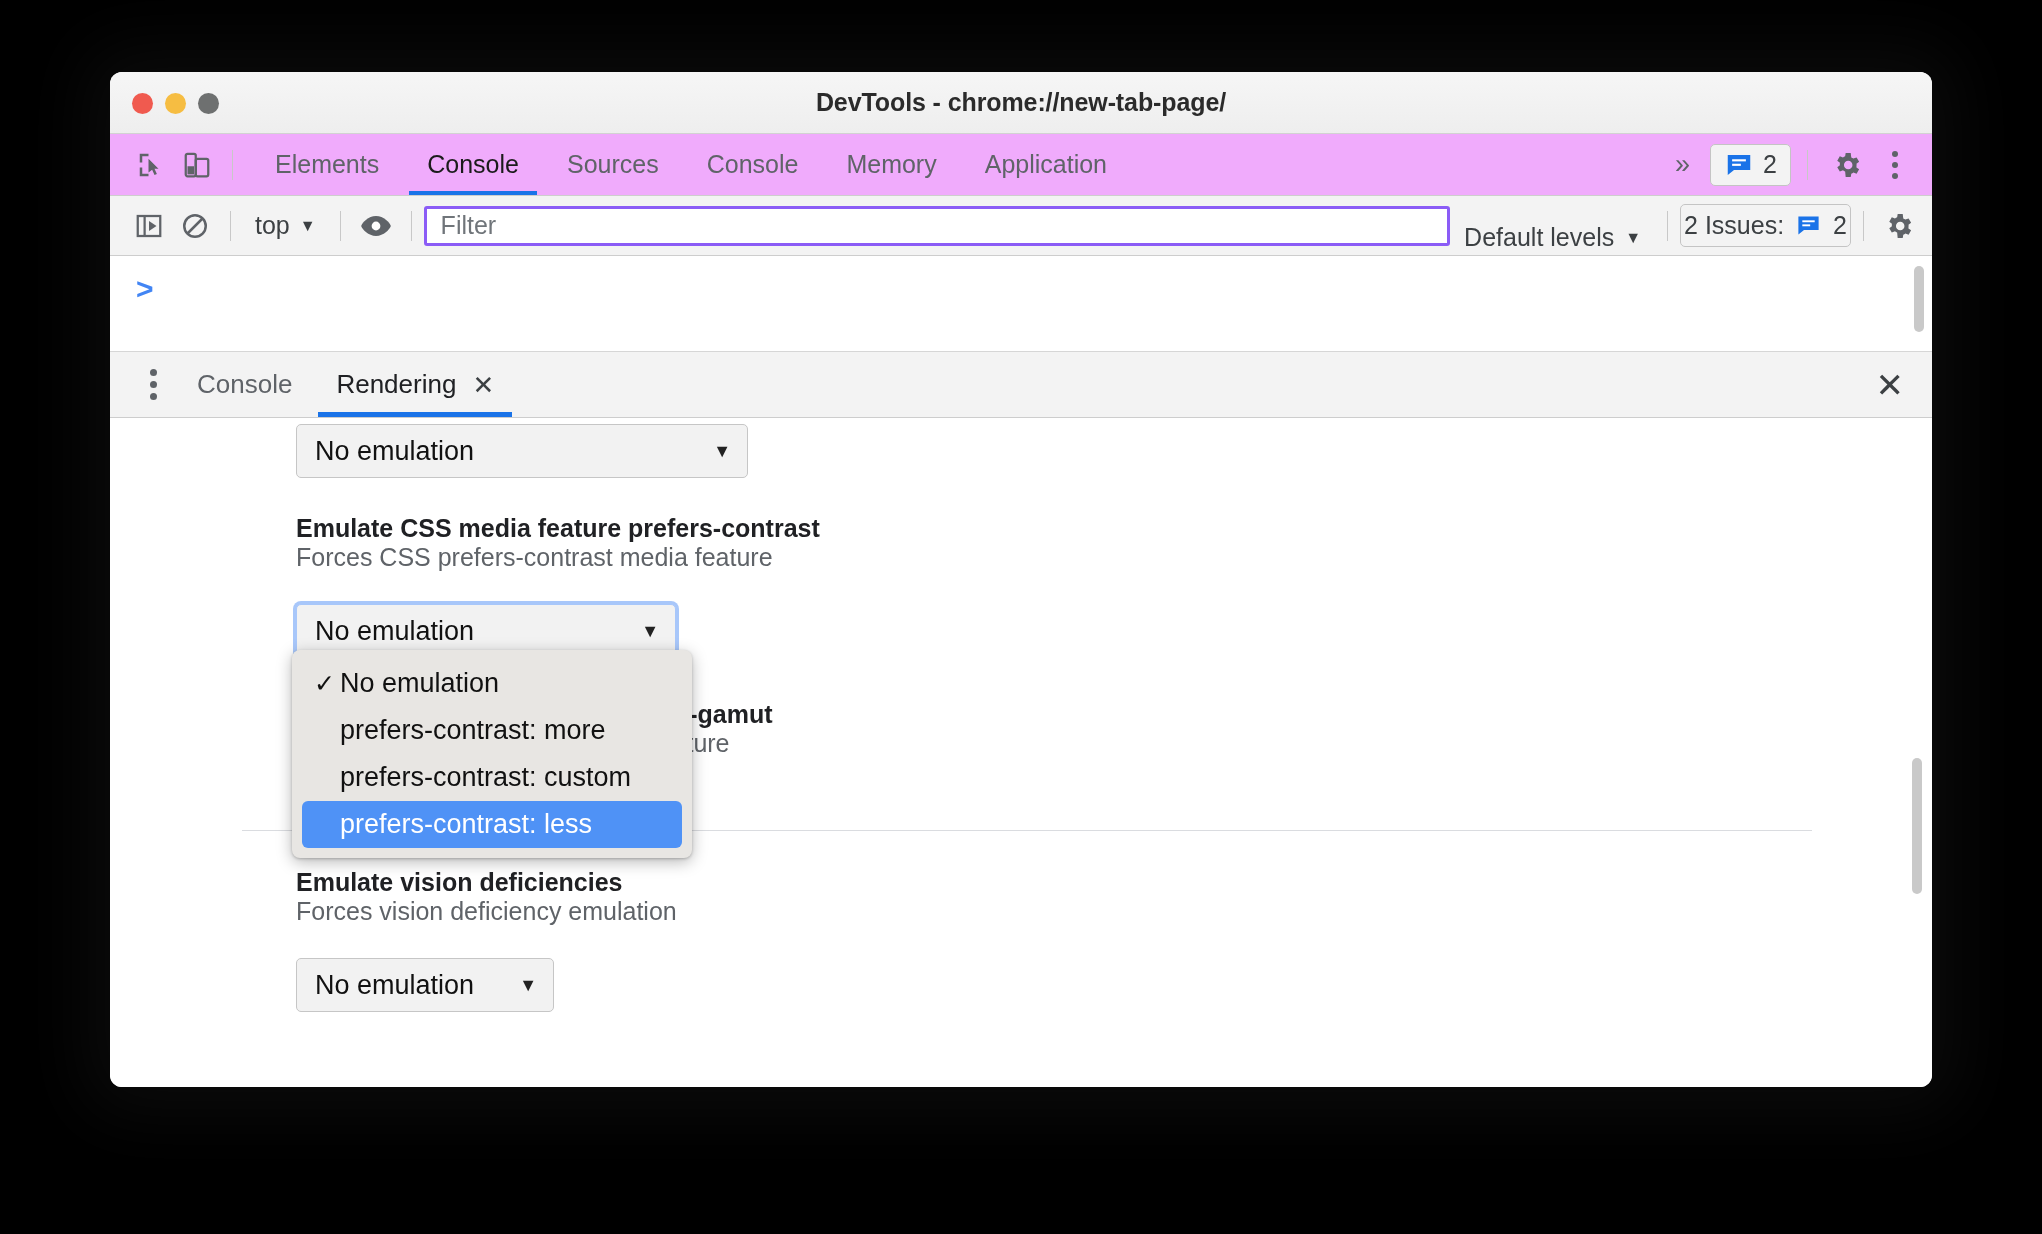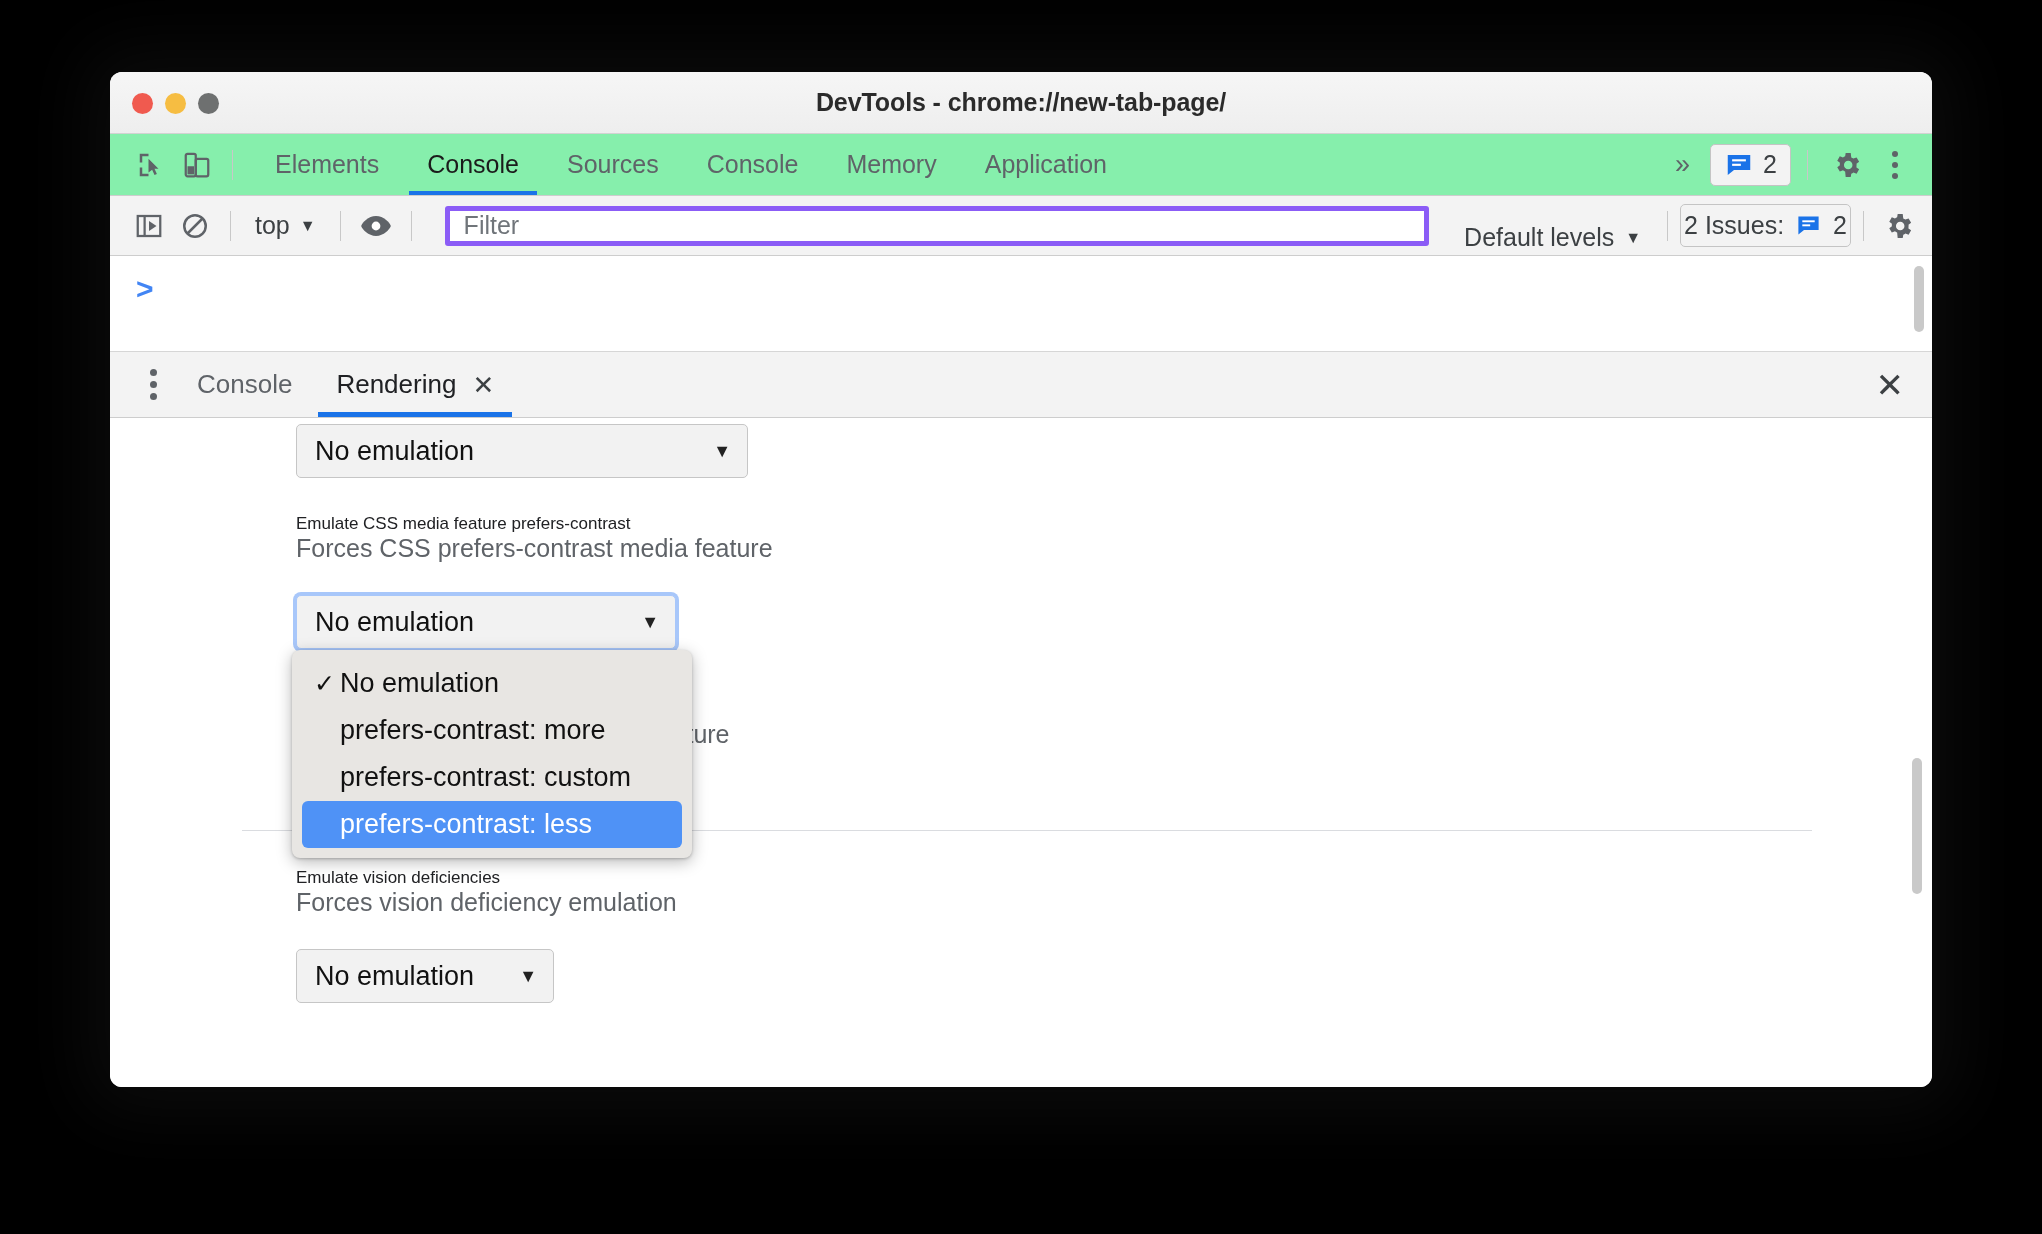--- a/index.html
+++ b/index.html
@@ -40,21 +40,21 @@
   .light.gray { background: #6e7070; }
   #window-title {
     width: 100%; text-align: center;
     font-size: 25px; font-weight: bold; color: #2b2b2b;
     letter-spacing: -0.1px;
   }
 
   
   #maintabs {
     height: 62px;
-    background: #86efac;
+    background: #f0abfc;
     border-bottom: 1px solid #cdcdcd;
     display: flex; align-items: center;
     padding: 0 10px 0 18px;
   }
   .tb-icon {
     width: 46px; height: 46px;
     display: flex; align-items: center; justify-content: center;
     flex: 0 0 auto;
   }
   .vsep { width: 1px; height: 30px; background: #c8c8c8; margin: 0 12px; flex: 0 0 auto; }
@@ -89,22 +89,22 @@
     height: 60px;
     background: #f3f3f3;
     border-bottom: 1px solid #cdcdcd;
     display: flex; align-items: center;
     padding: 0 10px 0 16px;
   }
   .ctx-select { display: flex; align-items: center; gap: 10px; padding: 0 12px; font-size: 25px; color: #3c4043; }
   .caret { font-size: 16px; color: #3c4043; }
   #filter-input {
     flex: 1 1 auto;
-    height: 40px; margin: 0 21px;
-    border: 5px solid #8b5cf6; border-radius: 3px;
+    height: 40px; margin: 0 0;
+    border: 3px solid #8b5cf6; border-radius: 3px;
     background: #fff;
     font-size: 25px; color: #5f6368;
     padding: 0 14px;
     font-family: "Liberation Sans", sans-serif;
   }
   #filter-input::placeholder { color: #70757a; }
   .levels { display: flex; align-items: center; gap: 11px; font-size: 25px; color: #3c4043; padding: 0 14px; white-space: nowrap; margin-top: 24px; }
   .issues-chip {
     display: flex; align-items: center; gap: 11px;
     border: 1px solid #c4c4c4; border-radius: 5px;
@@ -163,21 +163,21 @@
   }
   .sel {
     display: flex; align-items: center; justify-content: space-between;
     height: 54px;
     background: #f2f2f2;
     border: 1px solid #c6c6c6; border-radius: 5px;
     padding: 0 16px 0 18px;
     font-size: 27px; color: #111;
   }
   .sel .caret-d { font-size: 18px; color: #222; }
-  .sec-title { font-size: 17px; color: #202124; }
+  .sec-title { font-size: 25px; color: #202124; font-weight: bold; }
   .sec-sub { font-size: 25px; color: #5f6368; }
 
   #sec-top { position: absolute; left: 186px; top: 6px; width: 452px; }
   #sec-contrast { position: absolute; left: 186px; top: 96px; width: 700px; }
   #sec-contrast .sel { width: 380px; margin-top: 32px; }
   #sec-contrast .sel.focused {
     border-color: #a8c7fa;
     box-shadow: 0 0 0 3px #a8c7fa;
   }
   #sec-gamut { position: absolute; left: 186px; top: 282px; width: 700px; }

